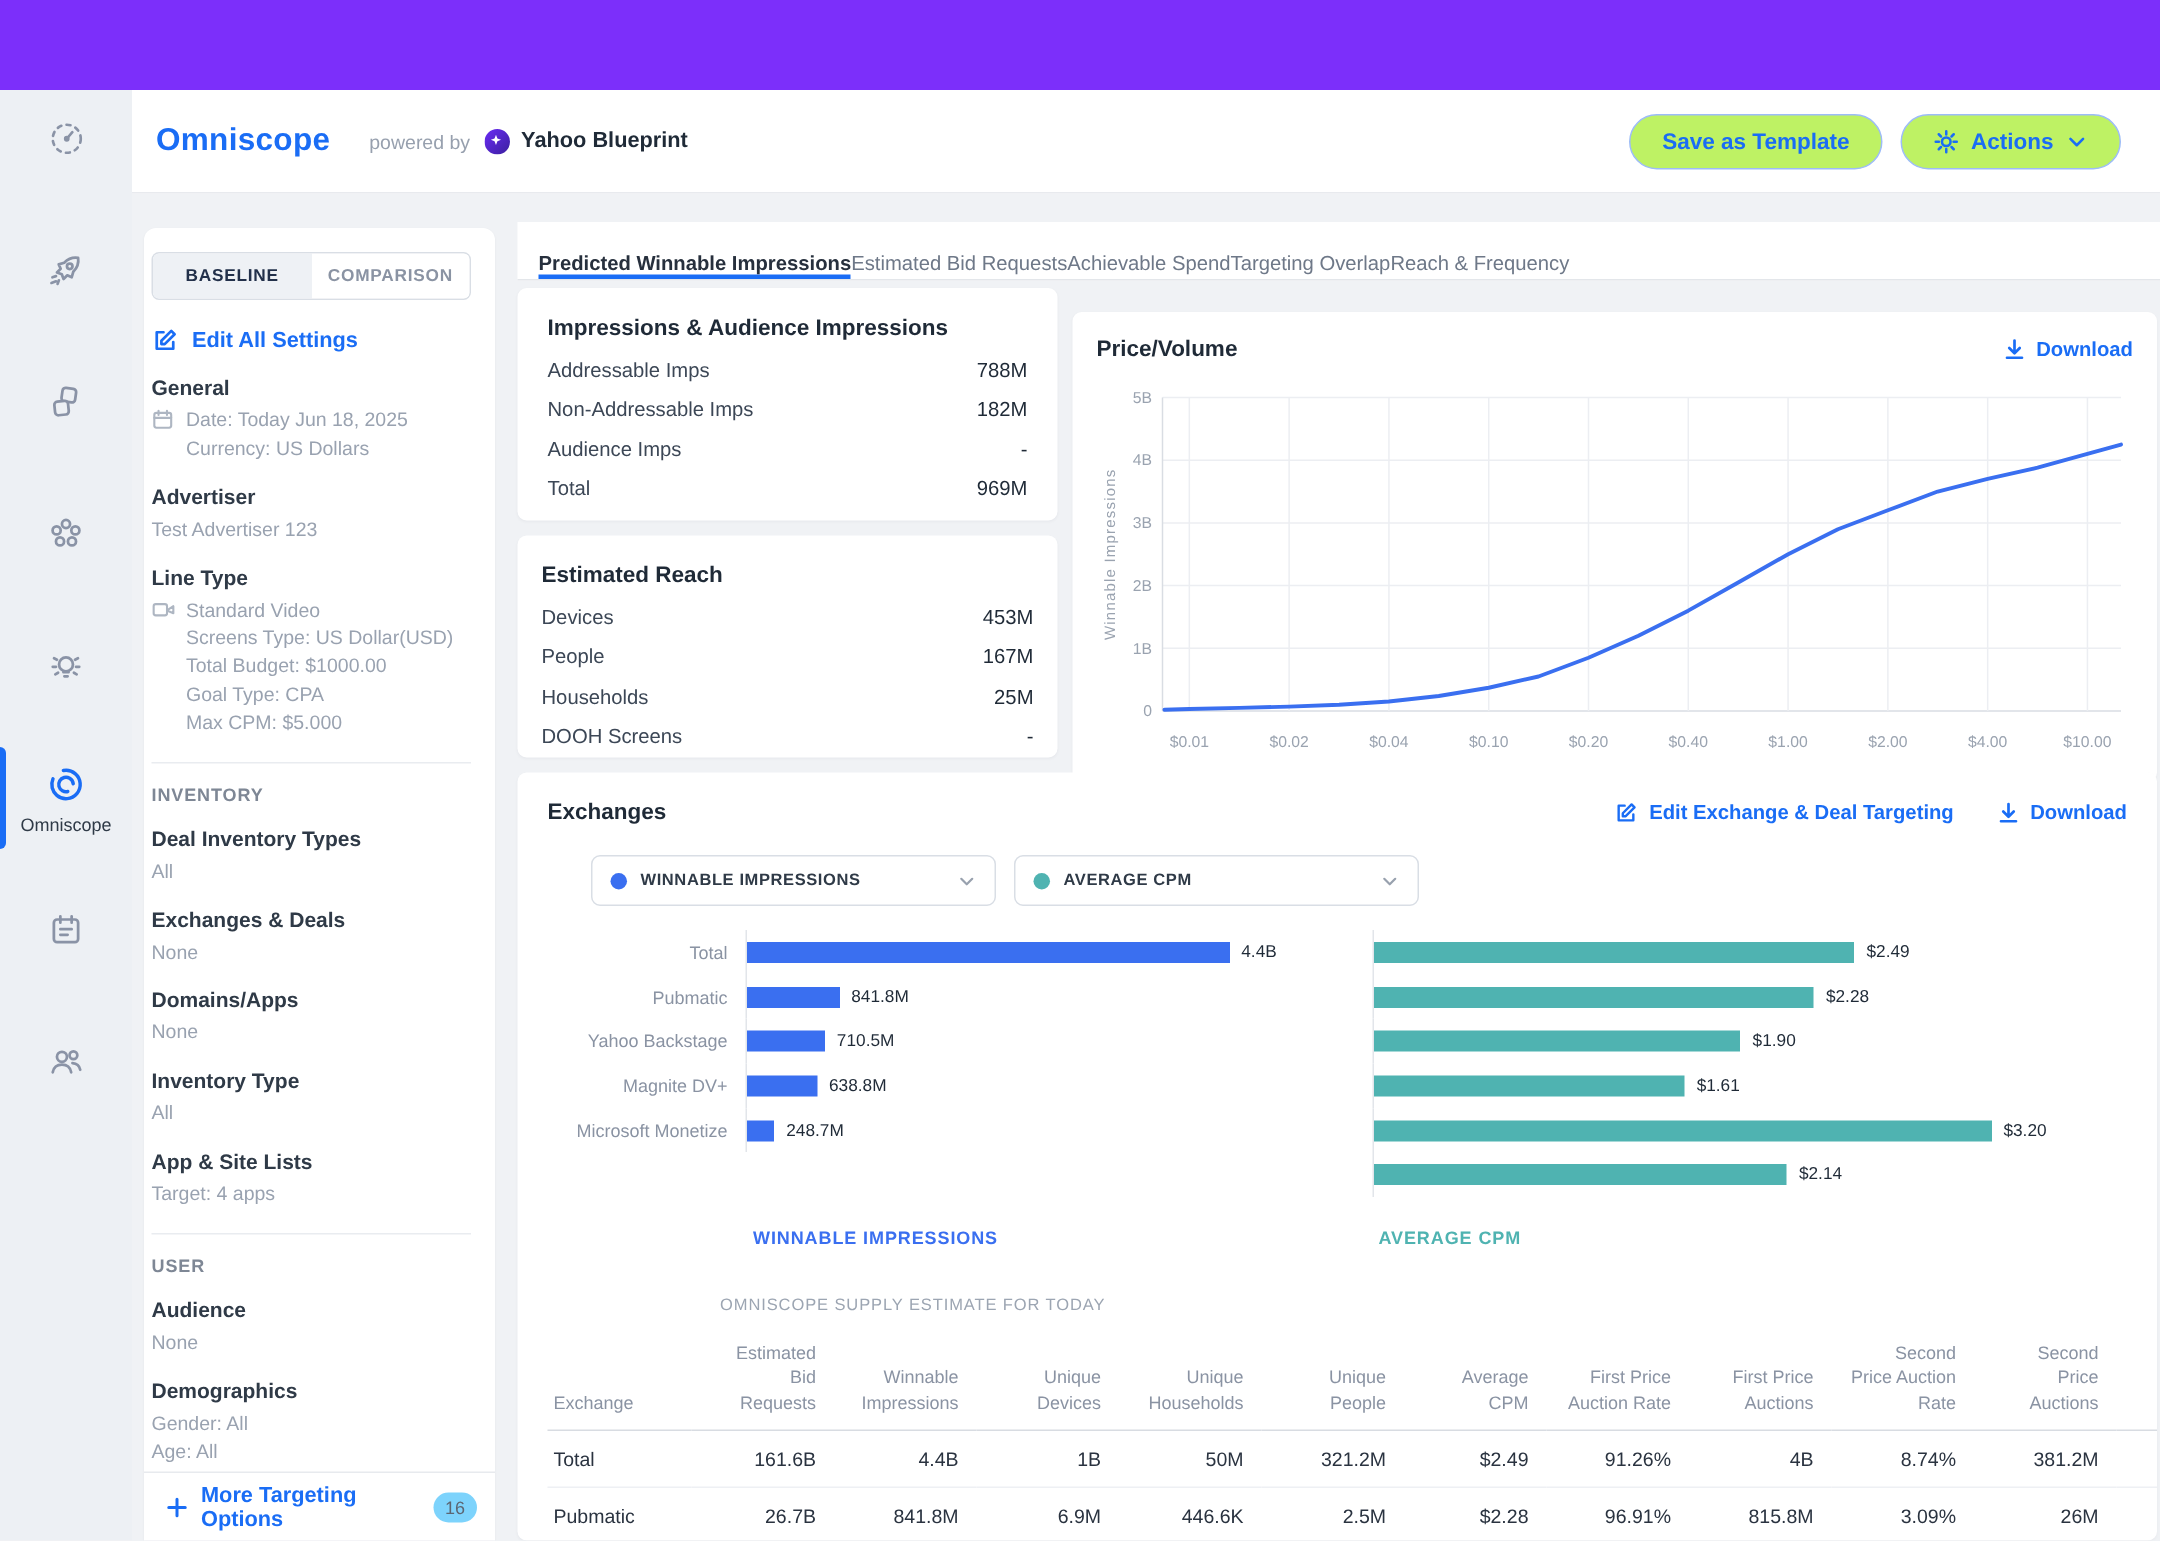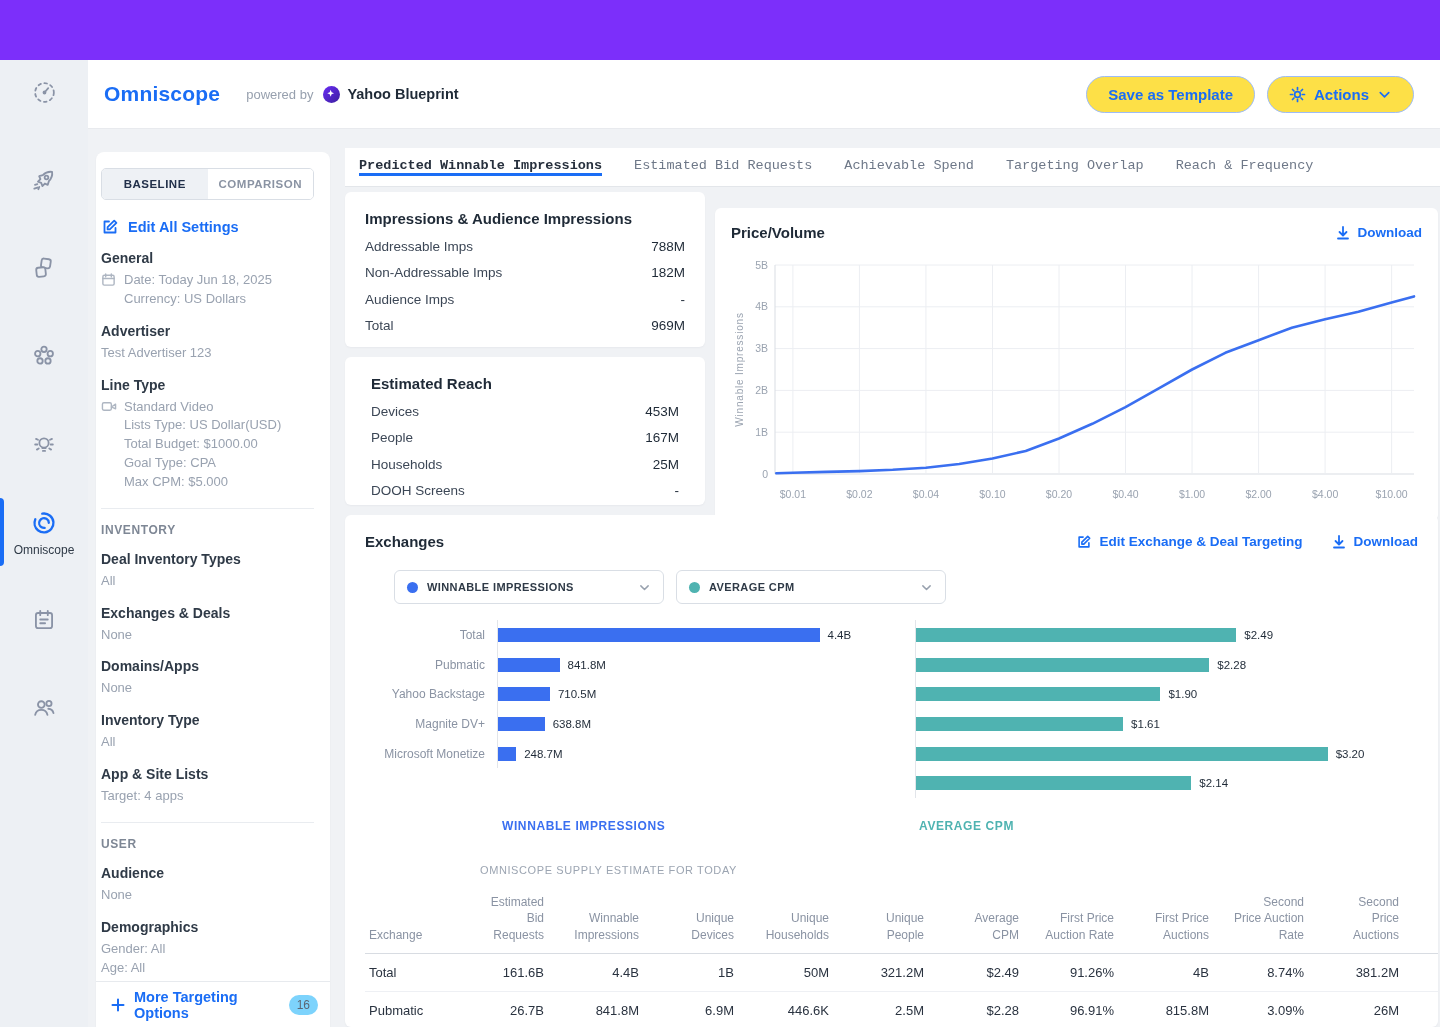--- a/index.html
+++ b/index.html
@@ -19,21 +19,21 @@
   
   .appheader{position:absolute;left:88px;top:60px;right:0;height:68px;background:#fff;z-index:3;
     display:flex;align-items:center;justify-content:space-between;border-bottom:1px solid #E8EAEE;}
   .brandrow{display:flex;align-items:center;padding-left:16px;}
   .wordmark{font-size:21px;font-weight:700;color:#1A6DF5;letter-spacing:.2px;}
   .powered{margin-left:26px;font-size:13px;color:#97A0AE;}
   .bp{display:flex;align-items:center;gap:7px;margin-left:10px;}
   .bp-name{font-size:14.5px;font-weight:700;color:#1F2A37;}
   .hdr-actions{display:flex;align-items:center;gap:12px;padding-right:26px;}
   .pillbtn{display:flex;align-items:center;gap:8px;border:1.5px solid #9DBCF8;border-radius:999px;
-    padding:9px 21px;color:#1A6DF5;font-size:15px;font-weight:700;background:#fde047;cursor:pointer;}
+    padding:9px 21px;color:#1A6DF5;font-size:15px;font-weight:700;background:#bef264;cursor:pointer;}
   
   .panel{position:absolute;left:96px;top:152px;width:234px;bottom:0;background:#fff;border-radius:8px 8px 0 0;
     box-shadow:0 1px 2px rgba(16,24,40,.05);z-index:2;}
   .panel-scroll{position:absolute;top:0;left:0;right:0;bottom:46px;overflow:hidden;padding:14px 16px 0 5px;}
   .seg{display:flex;border:1px solid #D9DEE5;border-radius:5px;overflow:hidden;margin:2px 0 18px 0;}
   .seg-tab{flex:1;text-align:center;padding:9px 0;font-size:11.5px;letter-spacing:.5px;font-weight:600;color:#8A93A3;background:#fff;cursor:pointer;}
   .seg-tab.active{background:#EEF1F5;color:#22304A;font-weight:700;}
   .editall{display:flex;align-items:center;gap:9px;color:#1A6DF5;font-size:14.5px;font-weight:700;cursor:pointer;margin-bottom:4px;}
   .sec{margin-top:14px;}
   .sec-title{font-size:14px;font-weight:700;color:#2F3A47;}
@@ -41,28 +41,28 @@
   .sec-icon{flex:0 0 16px;padding-top:1px;}
   .sec-line{font-size:13px;color:#99A2B0;line-height:1.45;}
   .pdivider{border-top:1px solid #E9ECF0;margin:16px 0 2px 0;}
   .group-heading{font-size:12px;font-weight:700;color:#7E8795;letter-spacing:.6px;margin-top:14px;}
   .panel-footer{position:absolute;left:0;right:0;bottom:0;height:46px;background:#fff;border-top:1px solid #E7EAEE;
     display:flex;align-items:center;justify-content:space-between;padding:0 12px 0 14px;box-sizing:border-box;}
   .more-link{display:flex;align-items:center;gap:8px;color:#1A6DF5;font-size:14.5px;font-weight:700;cursor:pointer;}
   .count-badge{background:#7dd3fc;color:#5C6673;font-size:12px;border-radius:999px;padding:3px 8px;}
   
   .tabstrip{position:absolute;left:345px;top:148px;right:0;height:38px;background:#fff;border-bottom:1px solid #E3E6EA;
-    display:flex;align-items:center;gap:32px;padding-left:14px;z-index:1;font-family:Liberation Mono, monospace;}
+    display:flex;align-items:flex-end;padding-left:14px;z-index:1;}
   .mtab{display:flex;align-items:center;font-size:13.5px;color:#6E7888;cursor:pointer;border-bottom:3px solid transparent;font-weight:500;}
   .mtab.active{color:#27303D;font-weight:700;border-bottom-color:#1A6DF5;}
   
   .card{position:absolute;background:#fff;border-radius:6px;box-shadow:0 1px 2px rgba(16,24,40,.04);}
   .card-title{font-size:15px;font-weight:700;color:#1F2A37;}
   #imps-card{left:345px;top:192px;width:360px;height:155px;padding:18px 20px;box-sizing:border-box;}
-  #reach-card{left:345px;top:357px;width:360px;height:148px;padding:18px 26px;box-sizing:border-box;}
+  #reach-card{left:345px;top:357px;width:360px;height:148px;padding:18px 16px;box-sizing:border-box;}
   .stat-row{display:flex;justify-content:space-between;margin-top:11.5px;font-size:13.5px;}
   .stat-label{color:#3C4756;}
   .stat-value{color:#1F2A37;font-weight:500;}
   #pv-card{left:715px;top:208px;width:723px;height:313px;padding:16px;box-sizing:border-box;}
   .titlerow{display:flex;justify-content:space-between;align-items:center;}
   .bluelink{display:flex;align-items:center;gap:7px;color:#1A6DF5;font-size:13.5px;font-weight:600;cursor:pointer;}
   
   #exch-card{left:345px;top:515px;width:1093px;height:512px;padding:18px 20px;box-sizing:border-box;overflow:hidden;}
   .linkrow{display:flex;align-items:center;gap:28px;}
   .selector-row{display:flex;margin:20px 0 0 29px;gap:12px;}
@@ -258,21 +258,21 @@
           <div class="sec-title">Line Type</div>
           <div class="sec-body">
             <span class="sec-icon">
               <svg width="16" height="15" viewBox="0 0 17 16" fill="none" stroke="#AEB6C2" stroke-width="1.5" stroke-linejoin="round">
                 <rect x="1.5" y="4" width="9.5" height="8" rx="1.5"></rect>
                 <path d="M11 8.5l4.5-3v5z"></path>
               </svg>
             </span>
             <div class="sec-lines">
               <div class="sec-line">Standard Video</div>
-              <div class="sec-line">Lists Type: US Dollar(USD)</div>
+              <div class="sec-line">Screens Type: US Dollar(USD)</div>
               <div class="sec-line">Total Budget: $1000.00</div>
               <div class="sec-line">Goal Type: CPA</div>
               <div class="sec-line">Max CPM: $5.000</div>
             </div>
           </div>
         </div>
         <div class="pdivider"></div>
         <div class="group-heading">INVENTORY</div>
         <div class="sec">
           <div class="sec-title">Deal Inventory Types</div>

